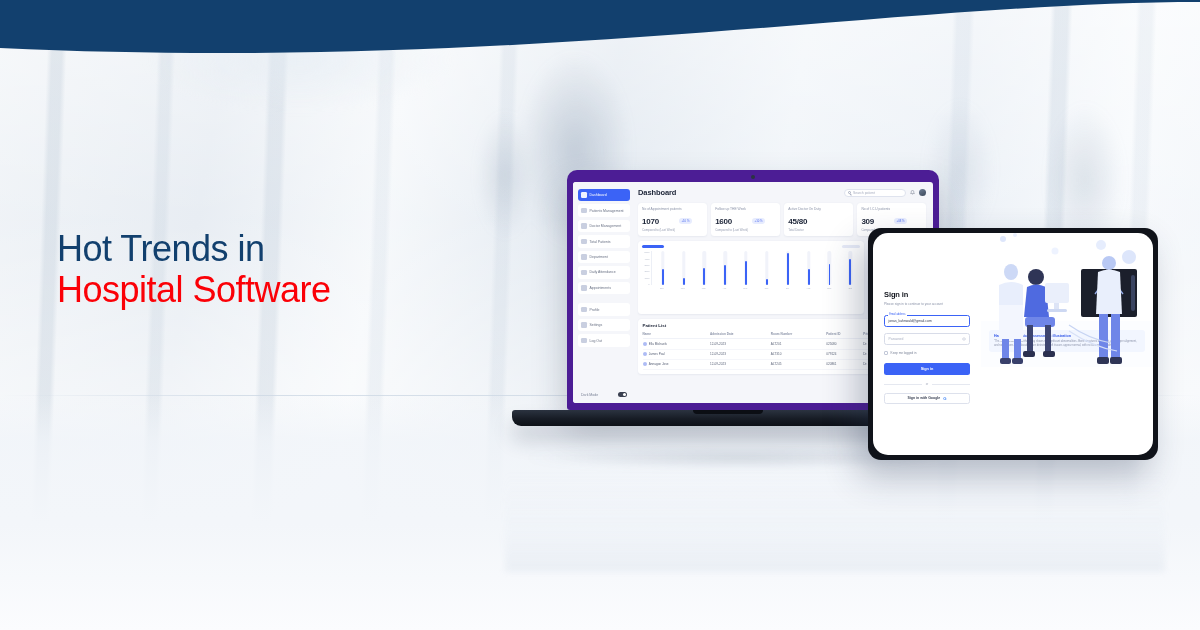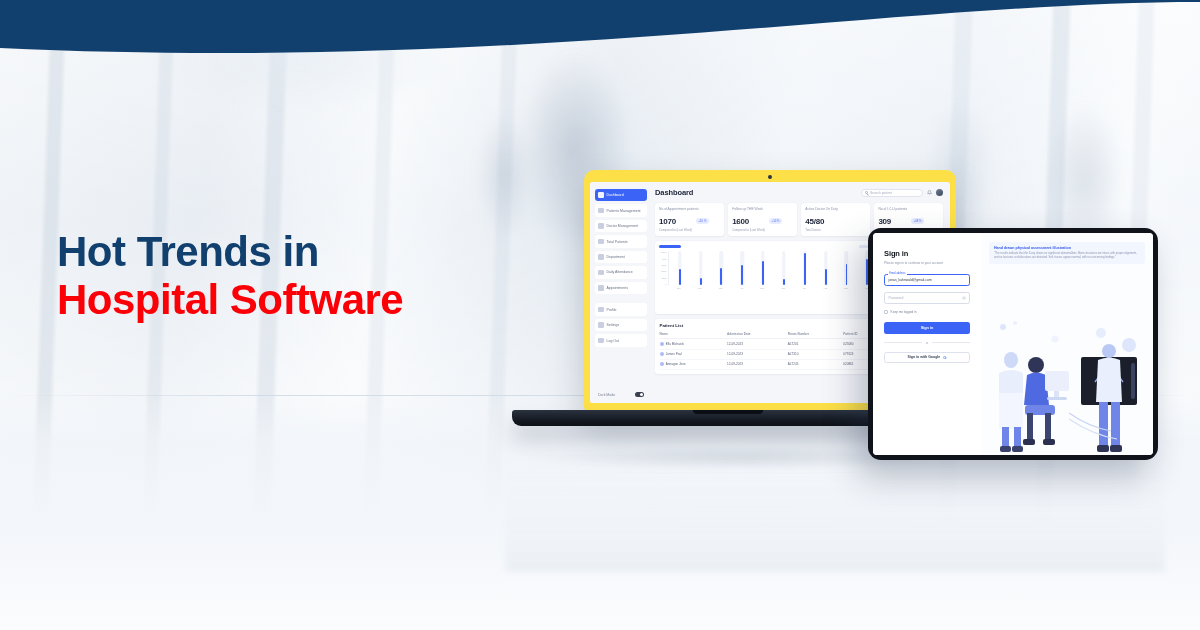--- a/index.html
+++ b/index.html
@@ -50,29 +50,29 @@
   }
 
   
   .navy-banner { position: absolute; top: 0; left: 0; width: 1200px; height: 80px; }
 
   
   .headline {
     position: absolute; left: 57px; top: 228px;
     line-height: 1.14; letter-spacing: -0.5px;
   }
-  .headline .line { display: block; font-size: 42px; font-weight: 700; white-space: nowrap; }
+  .headline .line { display: block; font-size: 36px; font-weight: 400; white-space: nowrap; }
   .line-1, .line-3 { color: #12406e; }
   .line-2 { color: #fb0007; }
 
   
   .laptop { position: absolute; left: 512px; top: 170px; width: 432px; height: 282px; }
   .laptop-lid {
-    position: absolute; left: 72px; top: 0; width: 372px; height: 240px;
-    background: #fde047; border-radius: 10px 10px 3px 3px;
+    position: absolute; left: 55px; top: 0; width: 372px; height: 240px;
+    background: #4c1d95; border-radius: 10px 10px 3px 3px;
     padding: 12px 6px 7px 6px;
     box-shadow: 0 18px 34px rgba(30,45,70,0.26);
   }
   .laptop-cam {
     position: absolute; top: 5px; left: 50%; transform: translateX(-50%);
     width: 4px; height: 4px; border-radius: 50%; background: #2b3442;
   }
   .laptop-screen {
     width: 100%; height: 100%; background: #f5f6fa; border-radius: 3px;
     overflow: hidden; position: relative;
@@ -193,21 +193,21 @@
   .tbl td { font-size: 3.1px; color: #5c6479; padding: 2.6px 0; border-bottom: 0.3px solid #f5f6fa; }
   .cell-name { display: flex; align-items: center; gap: 2.2px; }
   .dot-av { width: 4px; height: 4px; border-radius: 50%; background: #aebcf5; flex: 0 0 4px; }
 
   
   .tablet {
     position: absolute; left: 868px; top: 228px; width: 290px; height: 232px;
     background: #10131a; border-radius: 13px; padding: 5px;
     box-shadow: -10px 16px 34px rgba(35,50,78,0.30);
   }
-  .tablet-screen { width: 100%; height: 100%; background: #fff; border-radius: 4px; overflow: hidden; display: flex; }
+  .tablet-screen { width: 100%; height: 100%; background: #fff; border-radius: 15px; overflow: hidden; display: flex; align-items: center; }
 
   .signin-pane { width: 108px; padding: 16px 11px 10px 11px; background: #fff; }
   .signin-title { font-size: 7.5px; font-weight: 700; color: #11141c; letter-spacing: -0.1px; }
   .signin-sub { font-size: 3.2px; color: #8b93a8; margin: 2.5px 0 9px; }
   .field {
     position: relative; height: 12px; border: 0.5px solid #d8dce8; border-radius: 2.5px;
     display: flex; align-items: center; padding: 0 3.5px; margin-bottom: 6px; background: #fff;
   }
   .field.focused { border-color: #3b63f6; border-width: 0.7px; }
   .field-float {

